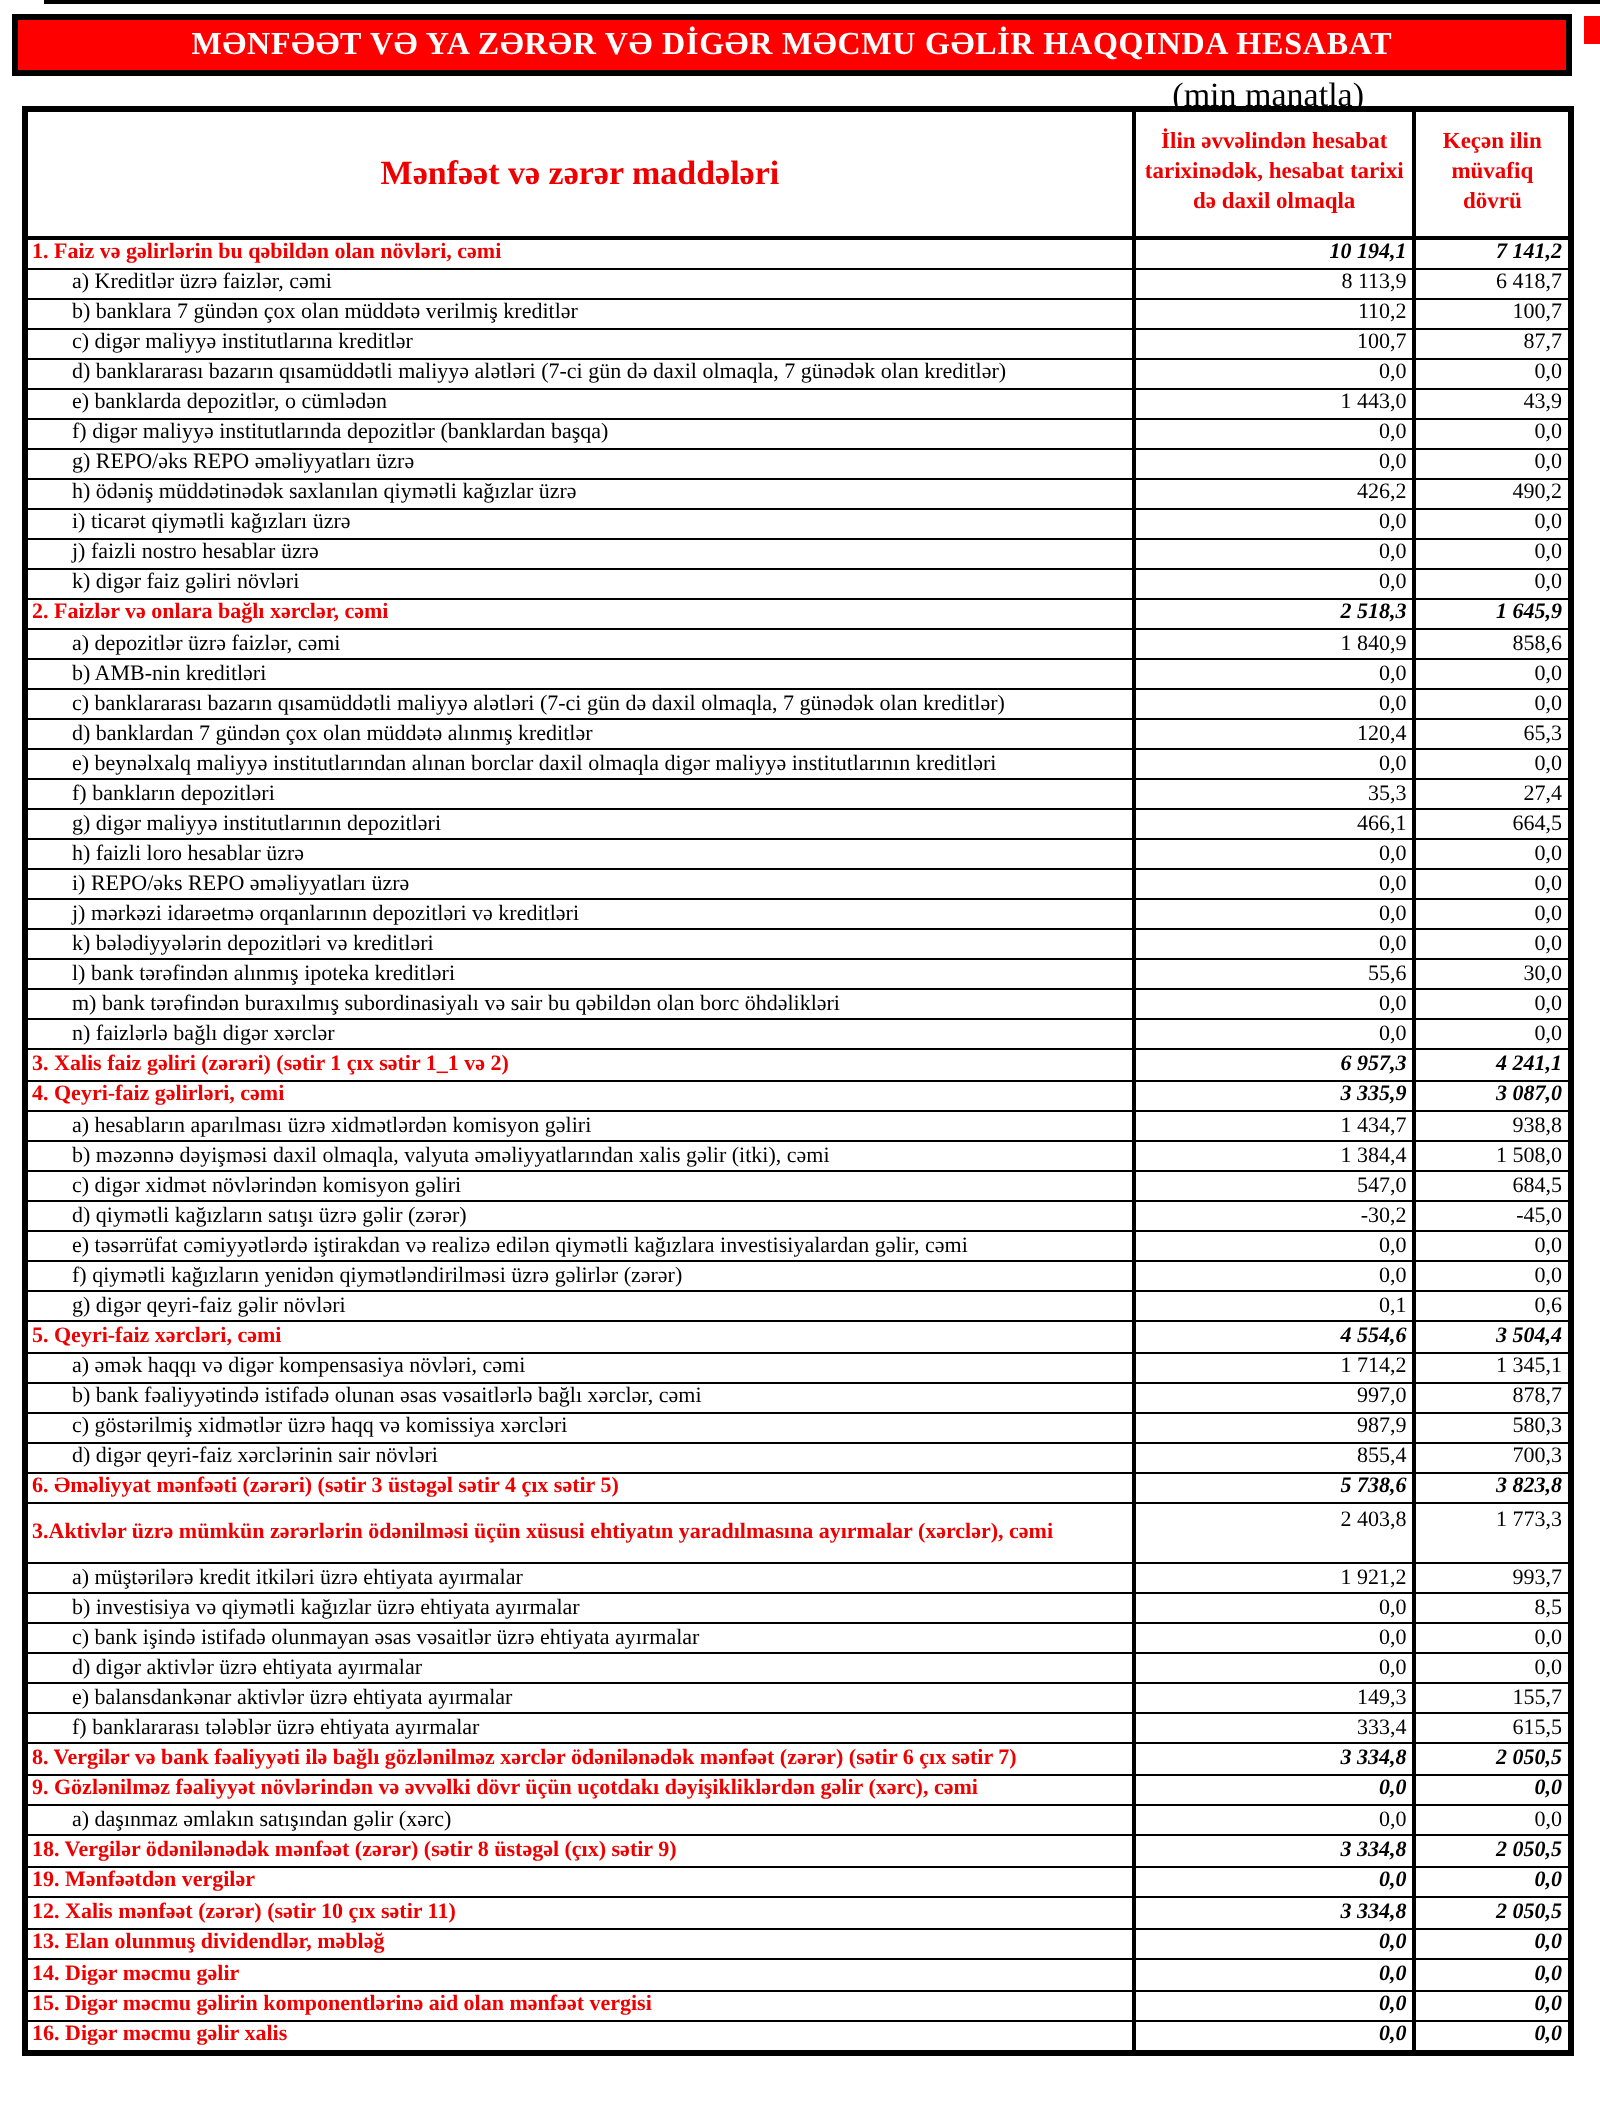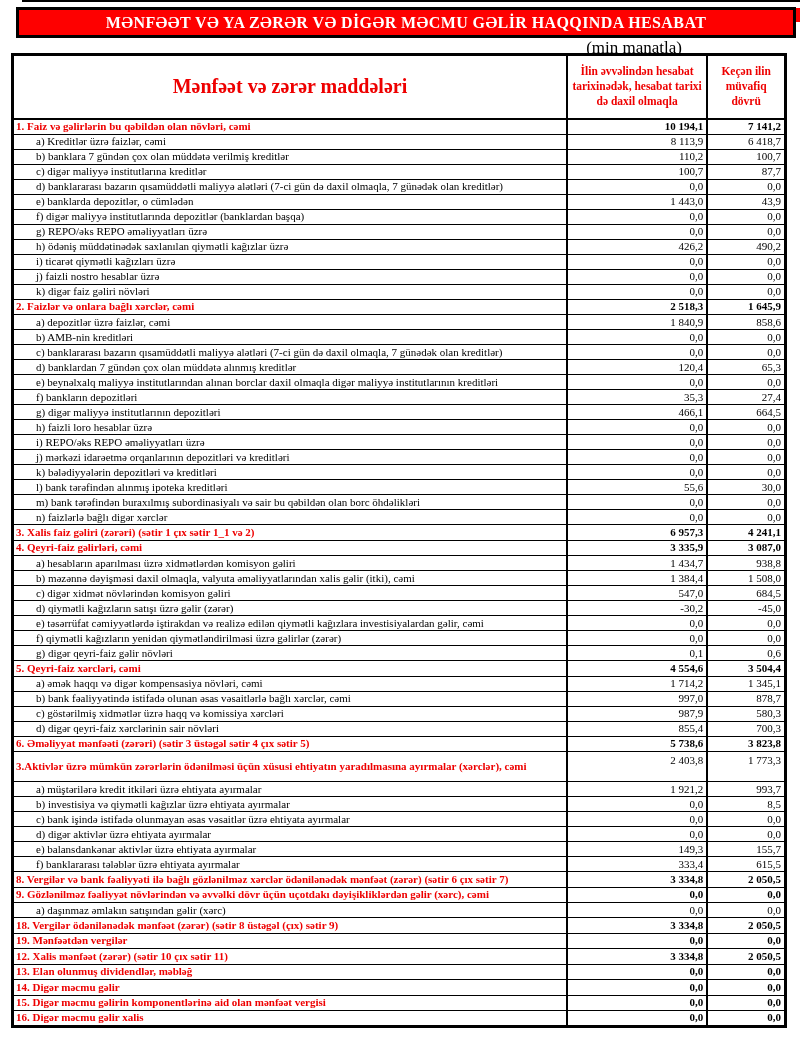--- a/index.html
+++ b/index.html
@@ -13,21 +13,21 @@
     width:800px;height:1060px;position:relative;background:#ffffff;
     font-family:"Liberation Serif", serif;color:#000;overflow:hidden;
   }
   .scan-top-line{
     position:absolute;left:22px;top:0;width:778px;height:2px;background:var(--line-black);
   }
   .scan-red-notch{
     position:absolute;right:0;top:8px;width:8px;height:14px;background:var(--banner-red);
   }
   .banner{
-    position:absolute;left:16px;top:7px;width:780px;height:31px;
+    position:absolute;left:6px;top:7px;width:780px;height:31px;
     background:var(--banner-red);border:3px solid var(--line-black);
     display:flex;align-items:center;justify-content:center;
   }
   .banner .banner-text{
     color:#ffffff;font-weight:bold;font-size:16px;letter-spacing:0.4px;white-space:nowrap;
   }
   .unit-note{
     position:absolute;left:522px;top:38px;width:160px;text-align:right;
     font-size:17px;color:#000;
   }
@@ -37,38 +37,38 @@
     table-layout:fixed;
   }
   col.c-label{width:553px;}
   col.c-cur{width:140px;}
   col.c-prev{width:78px;}
   thead th{
     border:1px solid var(--line-black);border-bottom:2px solid var(--line-black);
     color:var(--text-red);font-weight:bold;vertical-align:middle;text-align:center;
     height:64px;padding:2px 4px;background:#fff;
   }
-  thead th.h-label{font-size:20px;border-right:2px solid var(--line-black);}
+  thead th.h-label{font-size:17px;border-right:2px solid var(--line-black);}
   thead th.h-cur{font-size:11.5px;line-height:1.3;border-right:2px solid var(--line-black);}
   thead th.h-prev{font-size:11.5px;line-height:1.3;}
   tbody td{
     border:1px solid var(--line-black);
     font-size:11px;line-height:1.15;
     padding:0 3px 0 2px;vertical-align:middle;background:#fff;
   }
   tbody td.label{text-align:left;border-right:2px solid var(--line-black);}
   tbody td.v1{text-align:right;border-right:2px solid var(--line-black);}
   tbody td.v2{text-align:right;margin-left:43px;}
   tr.sub{height:15px;padding-left:16px;}
   tr.sub td.label{padding-left:22px;}
   tr.section{height:15.5px;}
   tr.section td.label{
     color:var(--text-red);font-weight:bold;white-space:nowrap;overflow:hidden;
   }
-  tr.section td.v1, tr.section td.v2{font-weight:bold;color:#000;}
+  tr.section td.v1, tr.section td.v2{font-weight:bold;color:#000;font-style:italic;}
   tr.double{height:30px;}
   tr.double td.label{
     color:var(--text-red);font-weight:bold;white-space:normal;
     text-align:justify;padding-right:4px;line-height:1.25;vertical-align:middle;
   }
   tr.double td.v1, tr.double td.v2{font-weight:normal;vertical-align:bottom;padding-bottom:14px;}
 </style>
 </head>
 <body>
 

